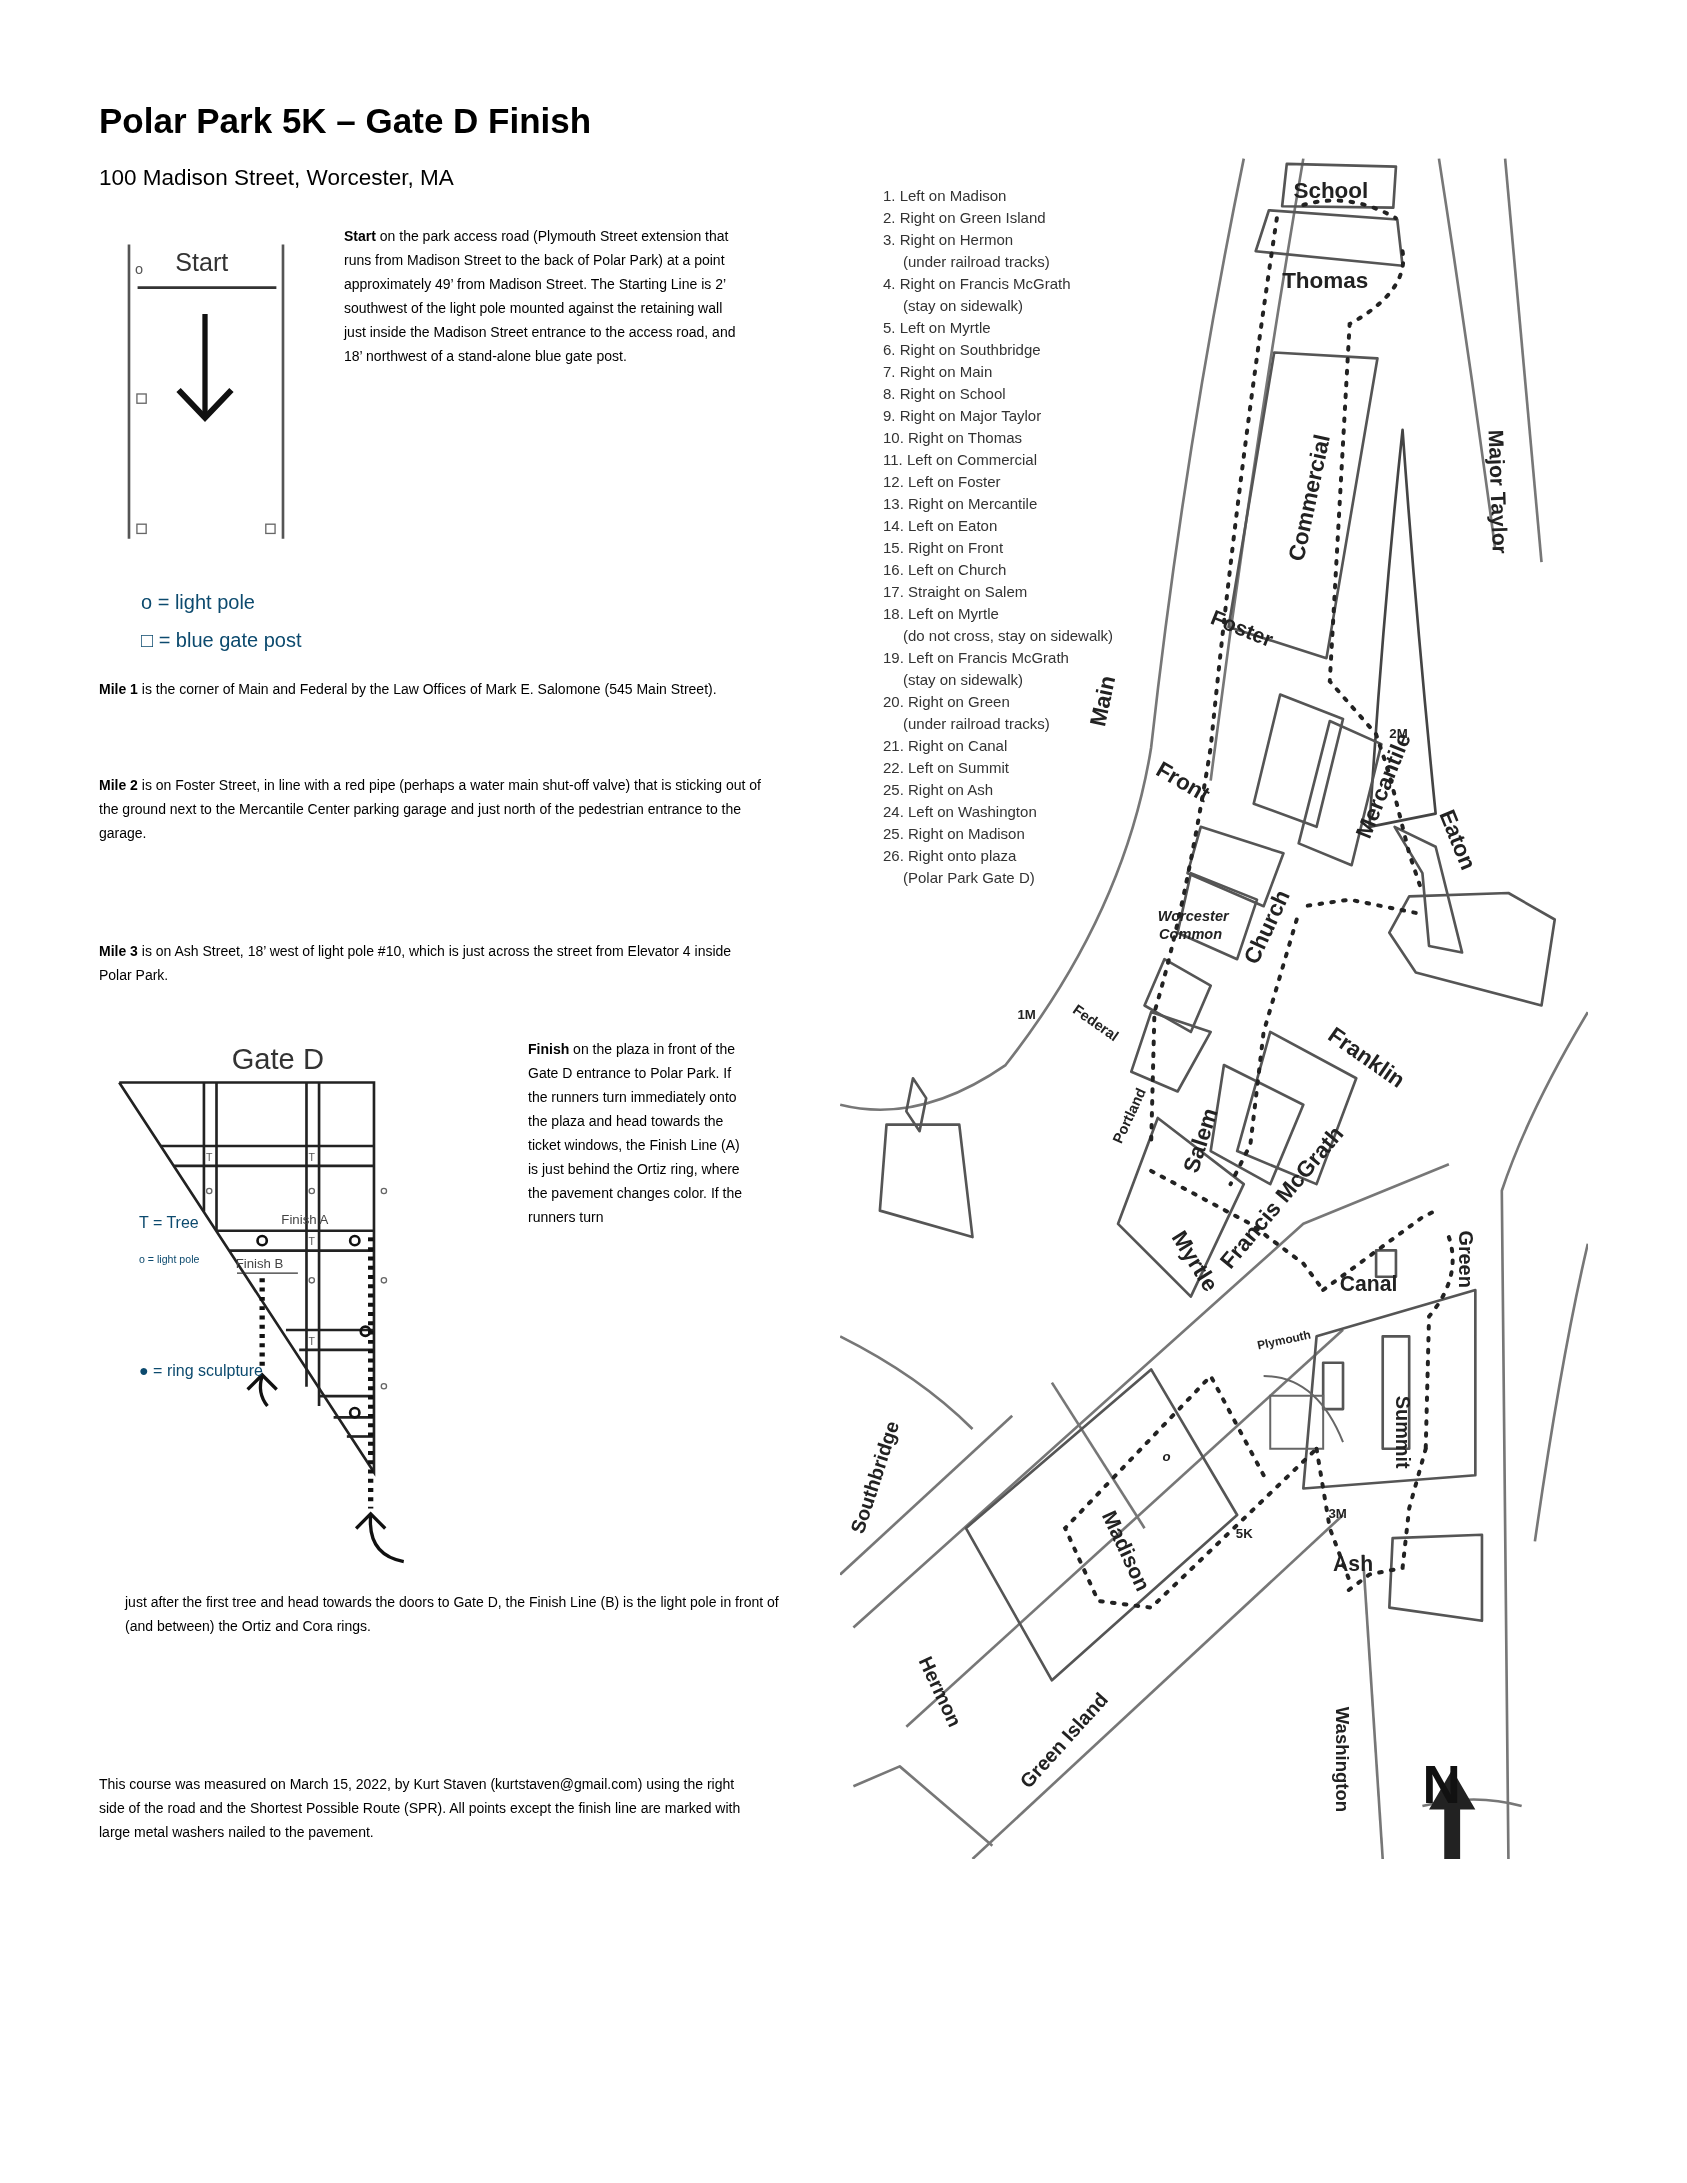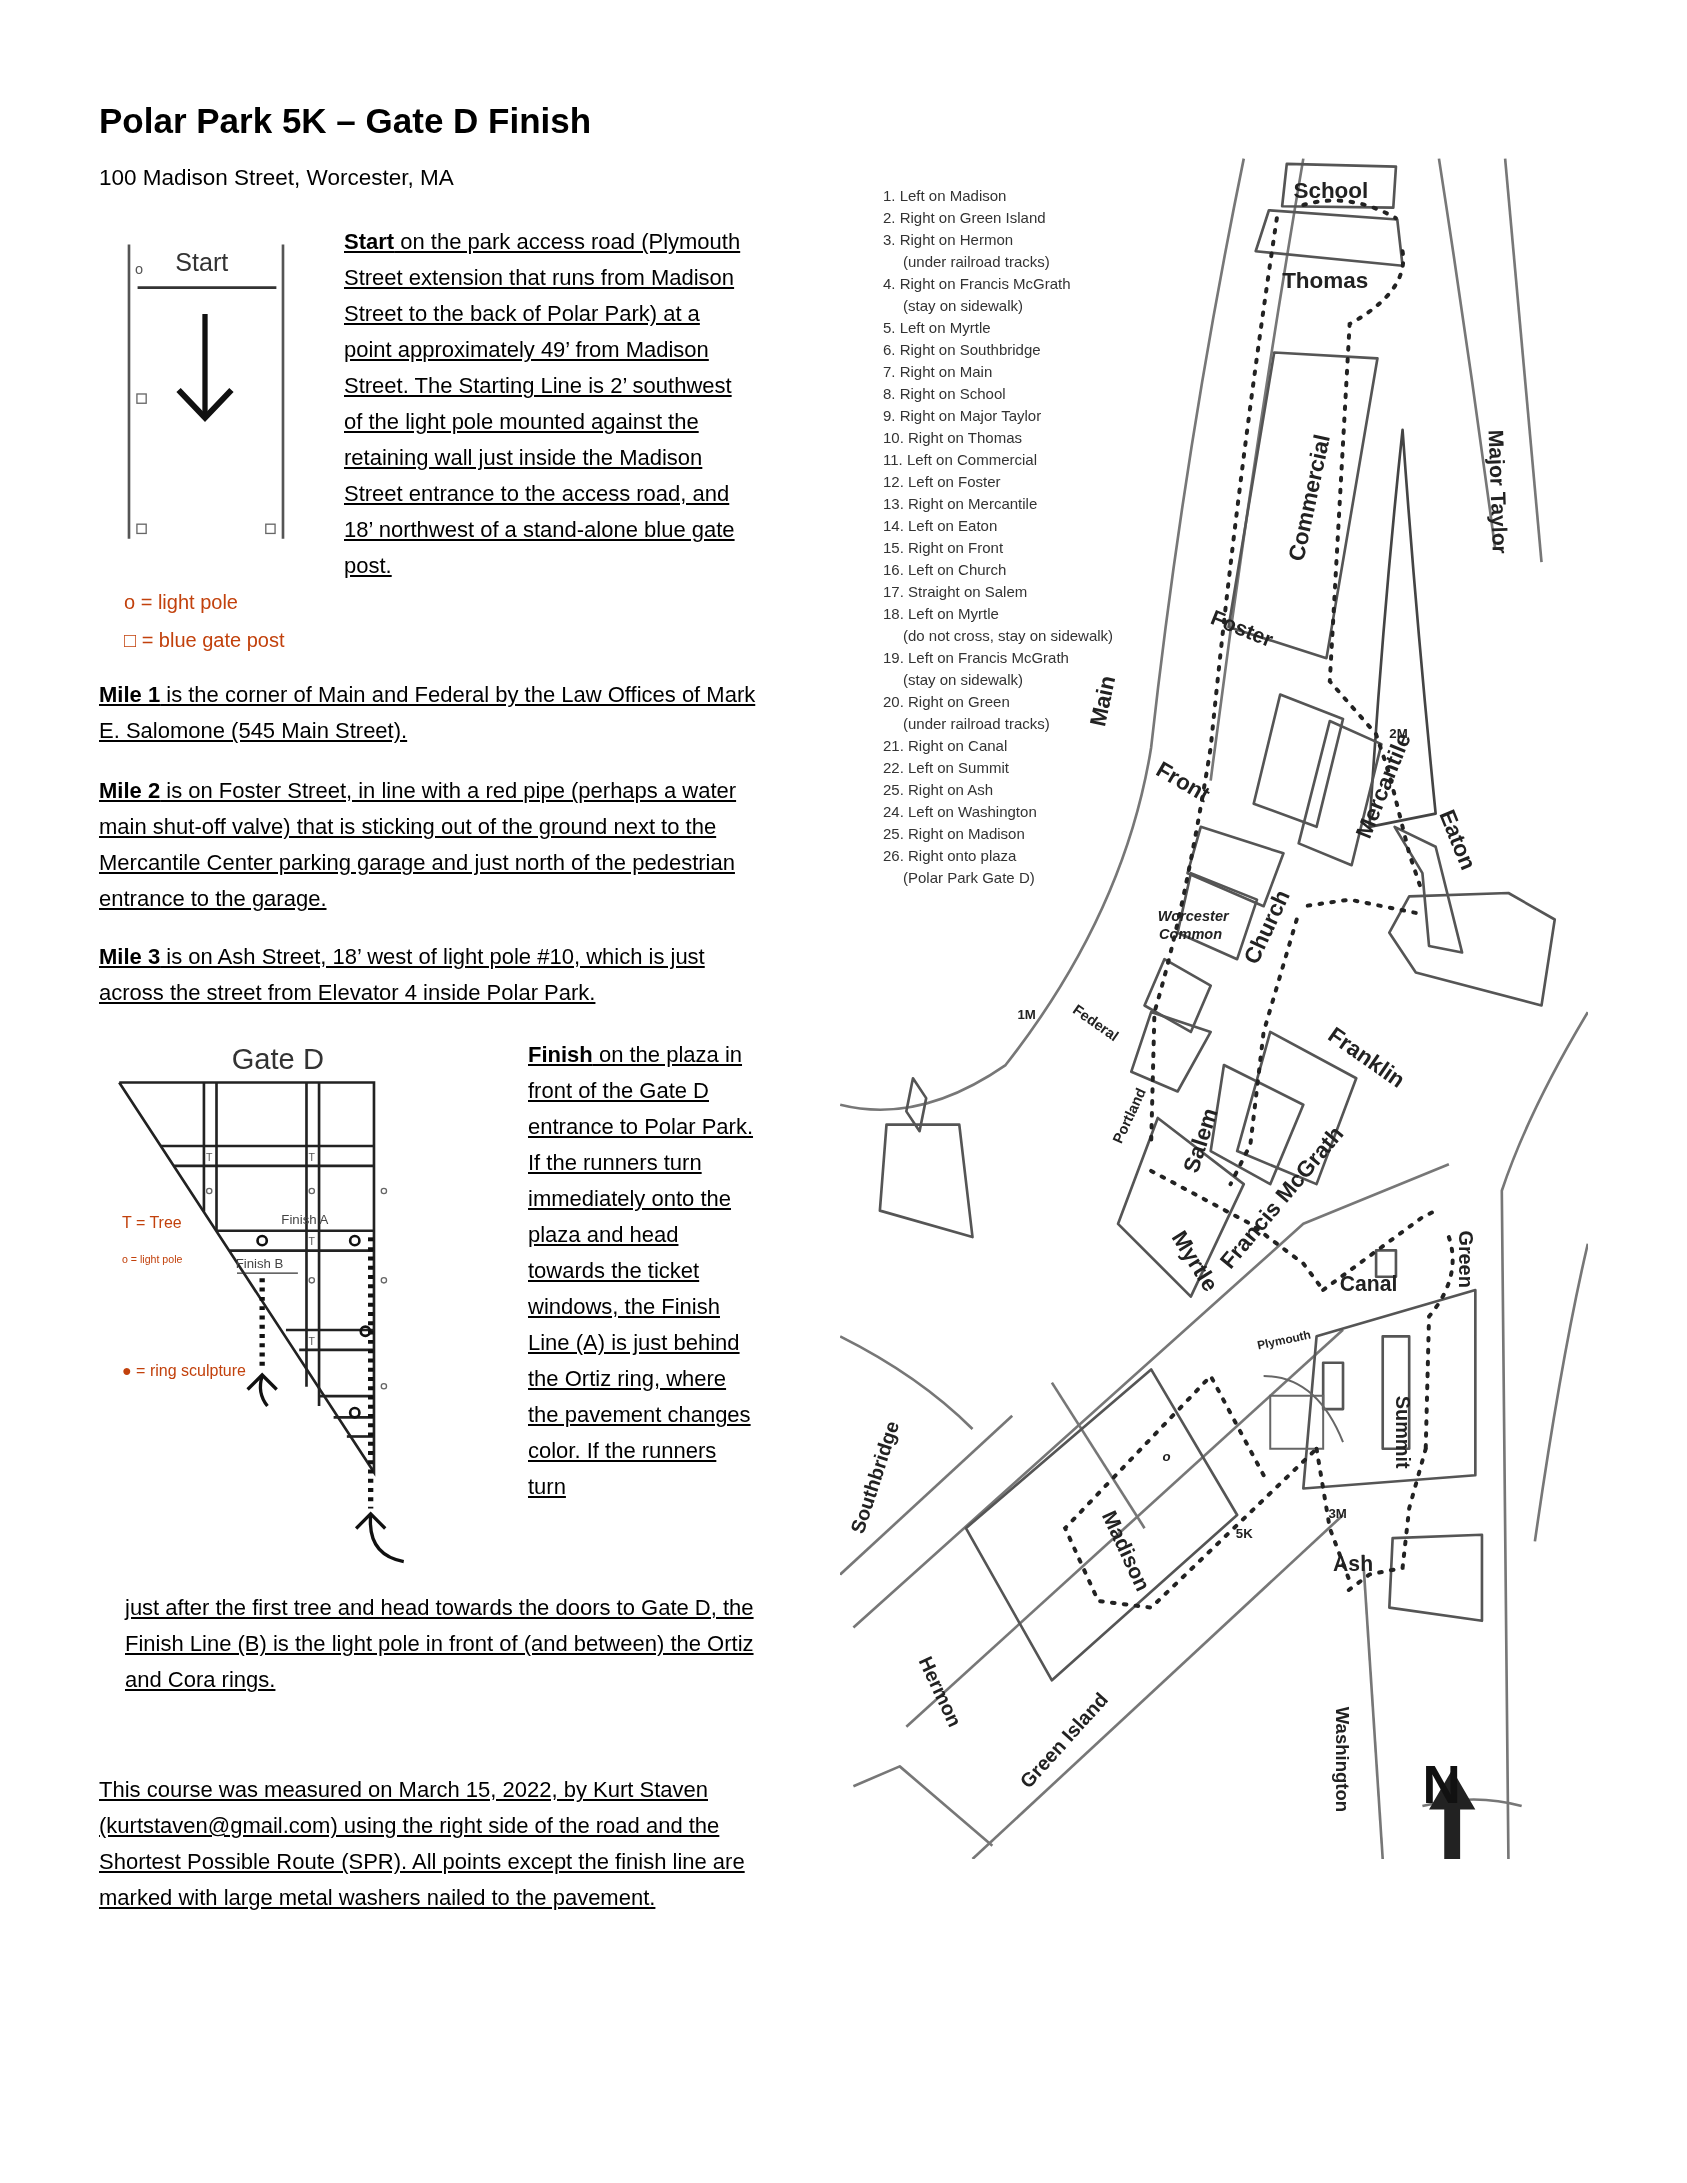--- a/index.html
+++ b/index.html
@@ -1,28 +1,28 @@
 <!DOCTYPE html>
 <html style="font-size:10.6px"><head>
 <meta charset="utf-8">
 <style>
   html, body { margin: 0; padding: 0; background: #ffffff; }
   body { width: 1687px; height: 2183px; position: relative; overflow: hidden;
          font-family: "Liberation Sans", "DejaVu Sans", sans-serif; color: #000; }
   .abs { position: absolute; }
   .title { left: 99px; top: 101px; font-size: 35px; font-weight: bold; }
   .addr { left: 99px; top: 165px; font-size: 22.5px; text-align: right; }
-  .para { font-size: 22px; line-height: 36px; text-decoration: underline; }
+  .para { font-size: 14px; line-height: 24px; }
   .para b { font-weight: bold; }
   .start-text { left: 344px; top: 224px; width: 397px; }
   .mile { left: 99px; width: 662px; }
   .finish-text { left: 528px; top: 1037px; width: 225px; }
   .finish-cont { left: 99px; top: 1590px; width: 662px; margin-left: 26px; }
   .measured { left: 99px; top: 1772px; width: 662px; }
-  .legend-small { font-size: 20px; color: #c2410c; }
+  .legend-small { font-size: 20px; color: #0c4a6e; margin-left: 17px; }
   .dirs { left: 846px; top: 185px; font-size: 15px; line-height: 22px; color: #333; margin-left: 37px; }
   .dirs .sub { padding-left: 20px; display: block; }
   .dirs .item { display: block; }
   svg text { font-family: "Liberation Sans", "DejaVu Sans", sans-serif; }
 </style>
 </head>
 <body>
 
 <div class="abs title">Polar Park 5K – Gate D Finish</div>
 <div class="abs addr">100 Madison Street, Worcester, MA</div>

